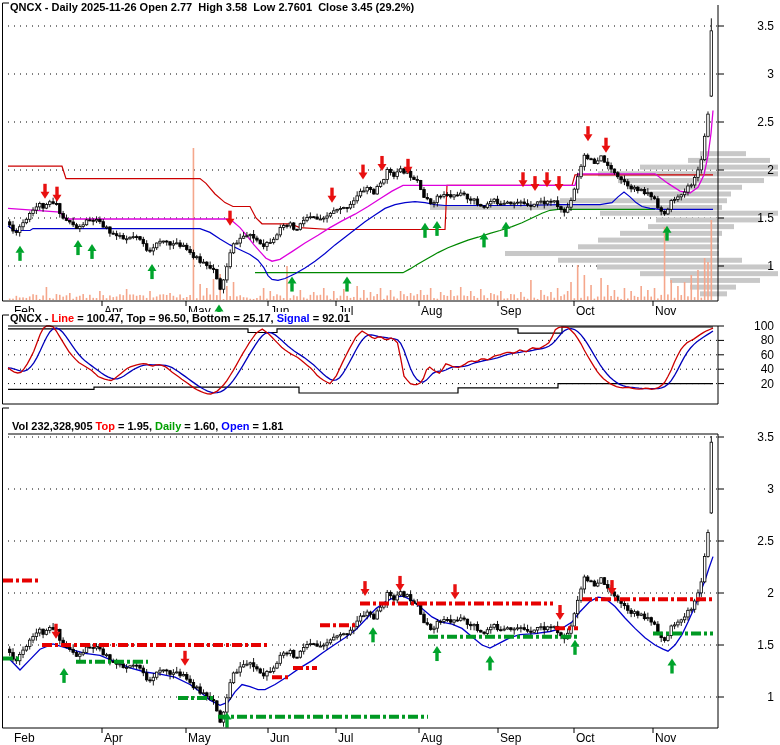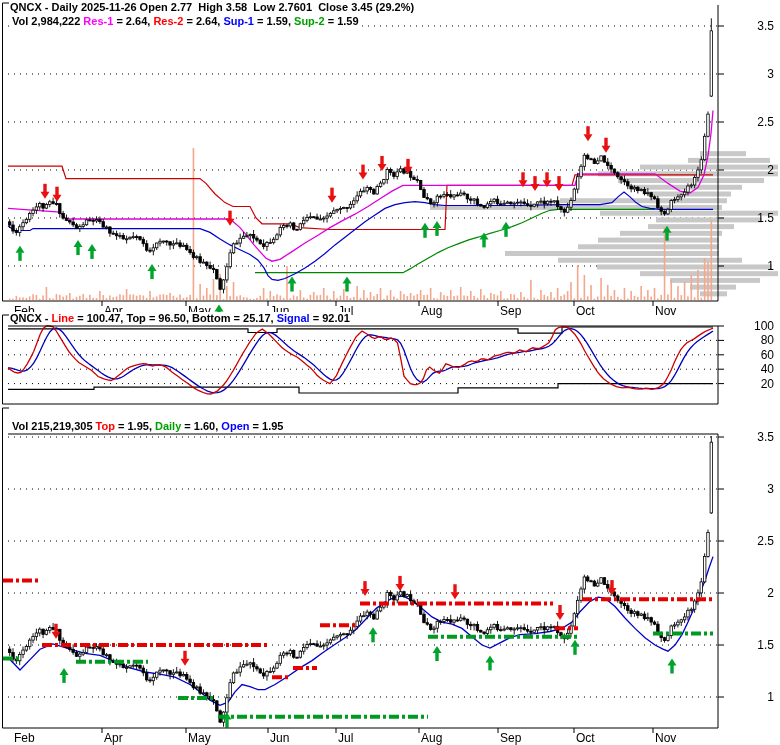--- a/index.html
+++ b/index.html
@@ -1288,20 +1288,19 @@
       <line x1="498" y1="728" x2="498" y2="733" stroke="#000" stroke-width="1"></line>
       <text x="500" y="742" text-anchor="start" font-size="12" fill="#000" font-family="&quot;Liberation Sans&quot;,sans-serif">Sep</text>
       <line x1="574" y1="728" x2="574" y2="733" stroke="#000" stroke-width="1"></line>
       <text x="576" y="742" text-anchor="start" font-size="12" fill="#000" font-family="&quot;Liberation Sans&quot;,sans-serif">Oct</text>
       <line x1="653" y1="728" x2="653" y2="733" stroke="#000" stroke-width="1"></line>
       <text x="655" y="742" text-anchor="start" font-size="12" fill="#000" font-family="&quot;Liberation Sans&quot;,sans-serif">Nov</text>
     </svg>
 
   <div class="hdr" style="left:10px;top:1px"><span>QNCX - Daily 2025-11-26 Open 2.77  High 3.58  Low 2.7601  Close 3.45 (29.2%)</span></div>
 
-  <div class="hdr" style="left:12px;top:15px"><span>Vol 2,984,222 </span><span class="mag">Res-1</span><span> = 2.64, </span><span class="red">Res-2</span><span> = 2.64, </span><span class="blu">Sup-1</span><span> = 1.59, </span><span class="grn">Sup-2</span><span> = 1.59</span></div>
 
   <div class="hdr" style="left:10px;top:312px"><span>QNCX - </span><span class="red">Line</span><span> = 100.47, Top = 96.50, Bottom = 25.17, </span><span class="blu">Signal</span><span> = 92.01</span></div>
 
 
-  <div class="hdr" style="left:12px;top:420px"><span>Vol 215,219,305 </span><span class="red">Top</span><span> = 1.95, </span><span class="grn">Daily</span><span> = 1.60, </span><span class="blu">Open</span><span> = 1.95</span></div>
+  <div class="hdr" style="left:12px;top:420px"><span>Vol 232,328,905 </span><span class="red">Top</span><span> = 1.95, </span><span class="grn">Daily</span><span> = 1.60, </span><span class="blu">Open</span><span> = 1.81</span></div>
 
 </div>
 
 </body></html>

